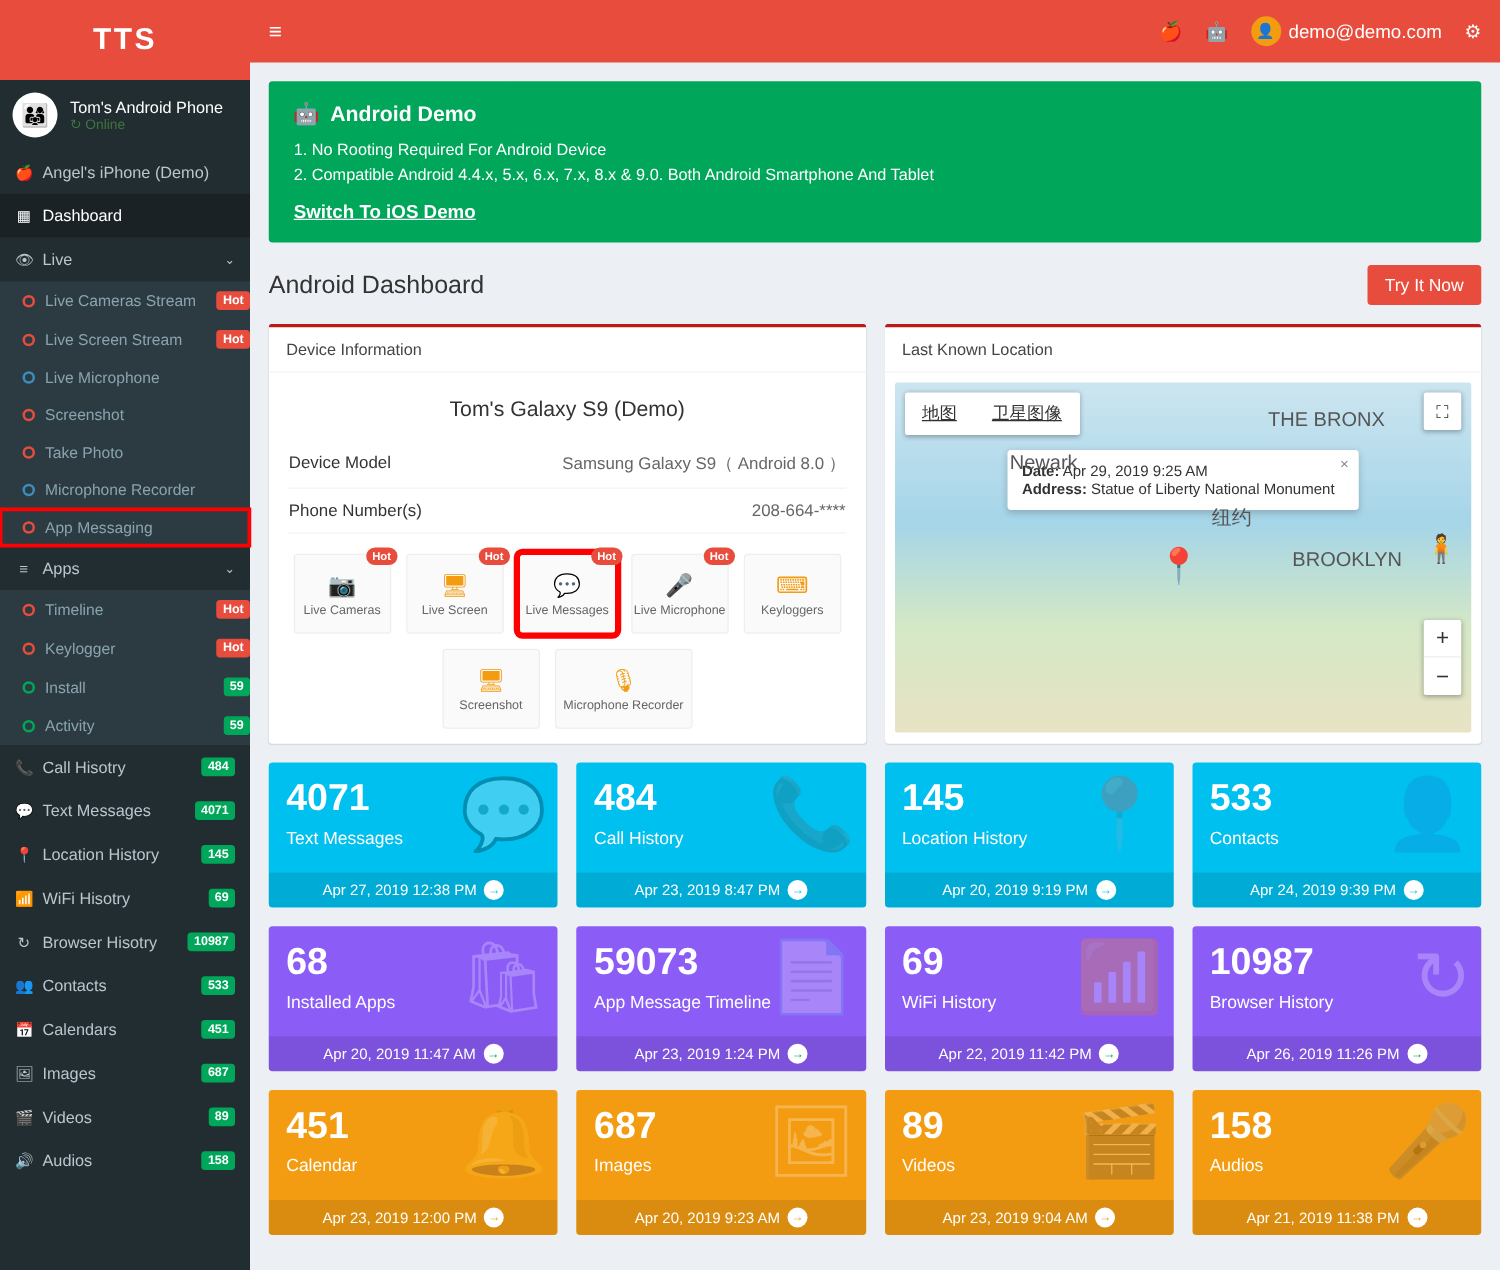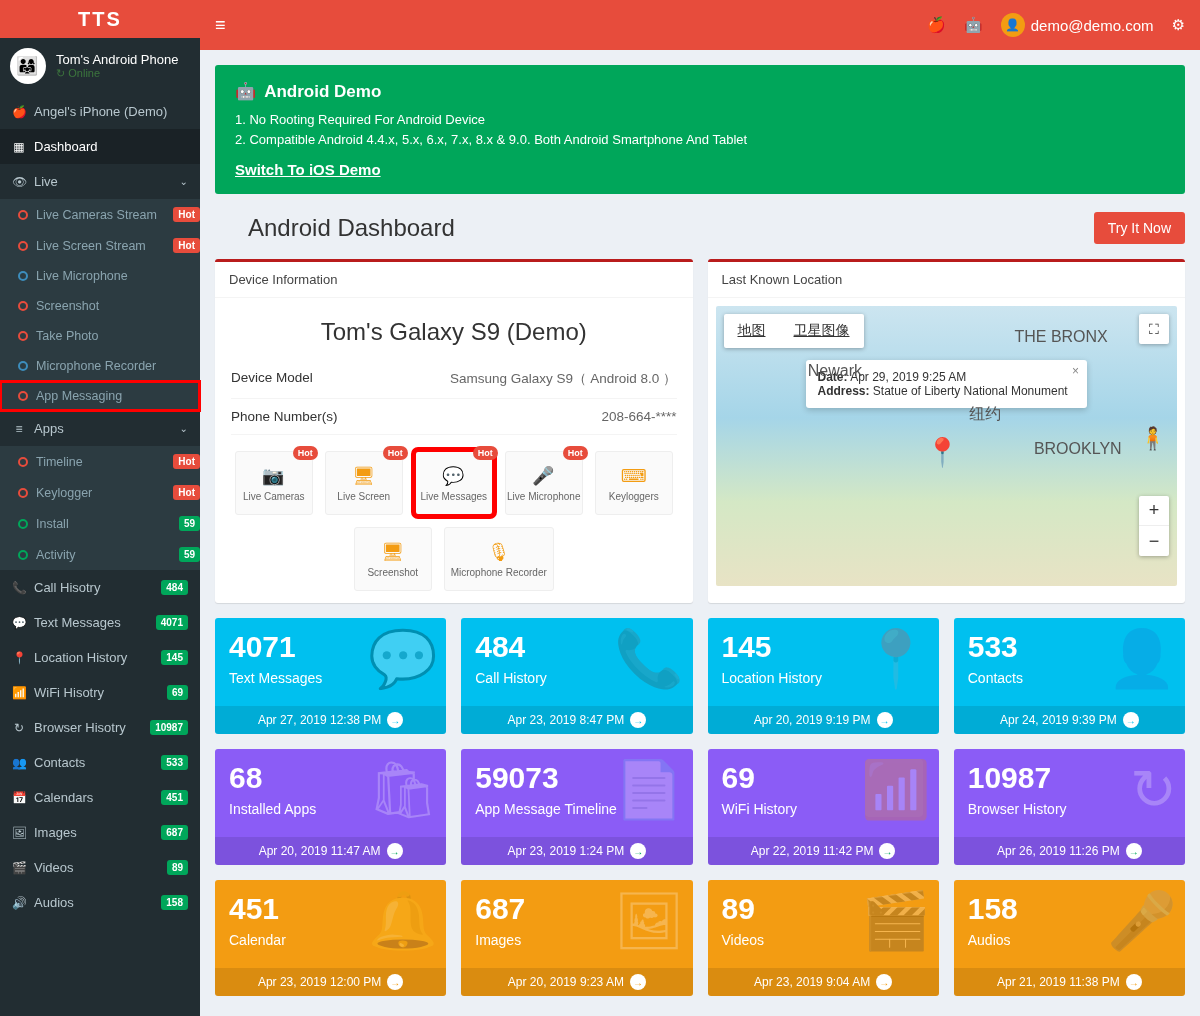--- a/index.html
+++ b/index.html
@@ -1,21 +1,21 @@
 <!DOCTYPE html>
 <html><head>
 <meta charset="utf-8">
 <style>
 * { box-sizing: border-box; margin: 0; padding: 0; }
 body { font-family: -apple-system, "Helvetica Neue", Arial, sans-serif; background: #ecf0f5; font-size: 14px; color: #333; }
 .wrapper { display: flex; min-height: 100vh; width: 1200px; }
 
 
 .sidebar { width: 200px; background: #222d32; color: #b8c7ce; flex-shrink: 0; }
-.sidebar-logo { background: #e74c3c; color: #fff; height: 38px; display: flex; align-items: center; justify-content: center; font-weight: bold; font-size: 20px; letter-spacing: 2px; }
+.sidebar-logo { background: #e74c3c; color: #fff; height: 64px; display: flex; align-items: center; justify-content: center; font-weight: bold; font-size: 24px; letter-spacing: 2px; }
 .user-panel { padding: 10px; display: flex; align-items: center; gap: 10px; }
 .user-avatar { width: 36px; height: 36px; border-radius: 50%; background: #fff; display: flex; align-items: center; justify-content: center; font-size: 18px; color: #f39c12; }
 .user-info .name { color: #fff; font-size: 13px; }
 .user-info .status { font-size: 11px; color: #3c763d; }
 .user-info .status::before { content: "↻ "; color: #3c763d; }
 
 .sb-section-link { padding: 10px 12px; display: flex; align-items: center; gap: 8px; font-size: 13px; color: #b8c7ce; cursor: pointer; }
 .sb-section-link.header { color: #fff; background: #1a2226; }
 .sb-section-link .chev { margin-left: auto; font-size: 10px; }
 .sb-section-link .badge { margin-left: auto; }
@@ -42,29 +42,29 @@
 .topbar .tb-avatar { width: 24px; height: 24px; border-radius: 50%; background: #f39c12; display: inline-flex; align-items: center; justify-content: center; font-size: 12px; }
 
 .content { padding: 15px; }
 
 .banner { background: #00a65a; color: #fff; border-radius: 3px; padding: 16px 20px; margin-bottom: 18px; }
 .banner-title { font-weight: bold; font-size: 17px; display: flex; align-items: center; gap: 8px; margin-bottom: 8px; }
 .banner-body { font-size: 13px; font-weight: 500; line-height: 1.5; }
 .banner-link { color: #fff; font-weight: bold; text-decoration: underline; display: inline-block; margin-top: 12px; font-size: 15px; }
 
 .page-header { display: flex; align-items: center; margin-bottom: 15px; }
-.page-header h1 { font-size: 24px; font-weight: 500; color: #333; margin-left: 33px; }
+.page-header h1 { font-size: 20px; font-weight: 500; color: #333; }
 .try-btn { margin-left: auto; background: #e74c3c; color: #fff; border: none; padding: 8px 14px; font-size: 14px; border-radius: 3px; cursor: pointer; font-weight: 500; }
 
 .row { display: flex; gap: 15px; margin-bottom: 15px; }
 .box { background: #fff; border-top: 3px solid #b91c1c; border-radius: 3px; box-shadow: 0 1px 1px rgba(0,0,0,.1); flex: 1; }
 .box-header { padding: 10px 14px; color: #444; font-size: 13px; border-bottom: 1px solid #f4f4f4; }
 .box-body { padding: 12px 16px; }
 
-.dev-title { text-align: center; font-size: 24px; color: #333; margin: 8px 0 14px; }
+.dev-title { text-align: center; font-size: 17px; color: #333; margin: 8px 0 14px; }
 .dev-row { display: flex; padding: 10px 0; font-size: 13.5px; border-bottom: 1px solid #f4f4f4; }
 .dev-row .k { color: #333; font-weight: 500; }
 .dev-row .v { margin-left: auto; color: #666; }
 
 .quick-buttons { display: flex; flex-wrap: wrap; gap: 12px; justify-content: center; margin-top: 16px; }
 .qb { width: 78px; height: 64px; border: 1px solid #eee; background: #fafafa; border-radius: 3px; display: flex; flex-direction: column; align-items: center; justify-content: center; gap: 4px; font-size: 10px; color: #666; position: relative; cursor: pointer; }
 .qb .qico { color: #f39c12; font-size: 18px; }
 .qb .hot { position: absolute; top: -6px; right: -6px; background: #e74c3c; color: #fff; font-size: 9px; padding: 2px 5px; border-radius: 8px; font-weight: bold; }
 .qb.highlighted { outline: 5px solid red; outline-offset: -1px; }
 .qb.wide { width: 110px; }

